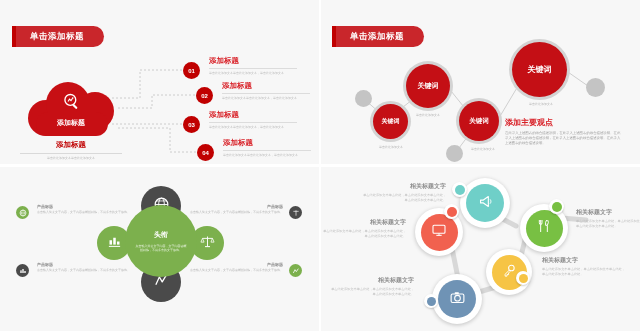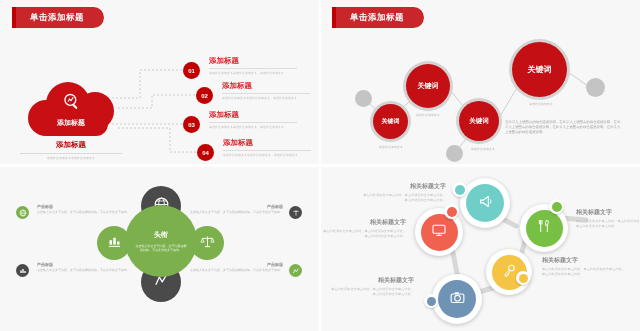--- a/index.html
+++ b/index.html
@@ -8,21 +8,21 @@
   .slide-grid{position:relative;width:640px;height:331px;background:#fff;}
   .quad{position:absolute;width:320px;height:165px;background:#f7f7f7;overflow:hidden;}
   .q-tl{left:0;top:0;}
   .q-tr{left:320px;top:0;}
   .q-bl{left:0;top:166px;}
   .q-br{left:320px;top:166px;}
   .divider-v{position:absolute;left:319px;top:0;width:2px;height:331px;background:#fff;z-index:40;}
   .divider-h{position:absolute;left:0;top:164px;width:640px;height:3px;background:#fff;z-index:40;}
 
   
-  .banner{position:absolute;left:12px;top:7px;height:21px;display:flex;align-items:flex-end;}
+  .banner{position:absolute;left:12px;top:26px;height:21px;display:flex;align-items:flex-end;}
   .banner-bar{width:4px;height:21px;background:#c00000;}
   .banner-pill{height:21px;background:#c9262b;border-radius:0 11px 11px 0;
                display:flex;align-items:center;padding:0 20px 0 14px;}
   .banner-pill span{color:#fff;font-size:8.5px;font-weight:bold;letter-spacing:.5px;}
 
   
   .cloud{position:absolute;left:28px;top:78px;width:86px;height:58px;}
   .cloud i{position:absolute;background:#c70f14;border-radius:50%;display:block;}
   .cb1{left:0;top:22px;width:36px;height:36px;}
   .cb2{left:18px;top:4px;width:44px;height:44px;}
@@ -183,20 +183,21 @@
     <div class="kw-cap" style="left:75px;top:113px;width:66px;">单击此处添加文本</div>
 
     <div class="kw" style="left:139px;top:101px;width:40px;height:40px;font-size:6.5px;">关键词</div>
     <div class="kw-cap" style="left:130px;top:147px;width:66px;">单击此处添加文本</div>
 
     <div class="kw" style="left:192px;top:42px;width:55px;height:55px;font-size:8px;">关键词</div>
     <div class="kw-cap" style="left:188px;top:102px;width:66px;">单击此处添加文本</div>
   </div>
 
   <div class="mainpoint">
+    <div class="t">添加主要观点</div>
     <div class="b">在此录入上述图表的综合描述说明，在此录入上述图表的综合描述说明。在此录入上述图表的综合描述说明，在此录入上述图表的综合描述说明。在此录入上述图表的综合描述说明。</div>
   </div>
 
   <div class="quad q-bl"></div>
 
   <div class="petal p-dark" style="left:141px;top:186px;width:40px;height:40px;">
     <span>
       <svg width="17" height="17" viewBox="0 0 24 24">
         <circle cx="12" cy="12" r="9" fill="none" stroke="#fff" stroke-width="1.6"></circle>
         <ellipse cx="12" cy="12" rx="4" ry="9" fill="none" stroke="#fff" stroke-width="1.3"></ellipse>

